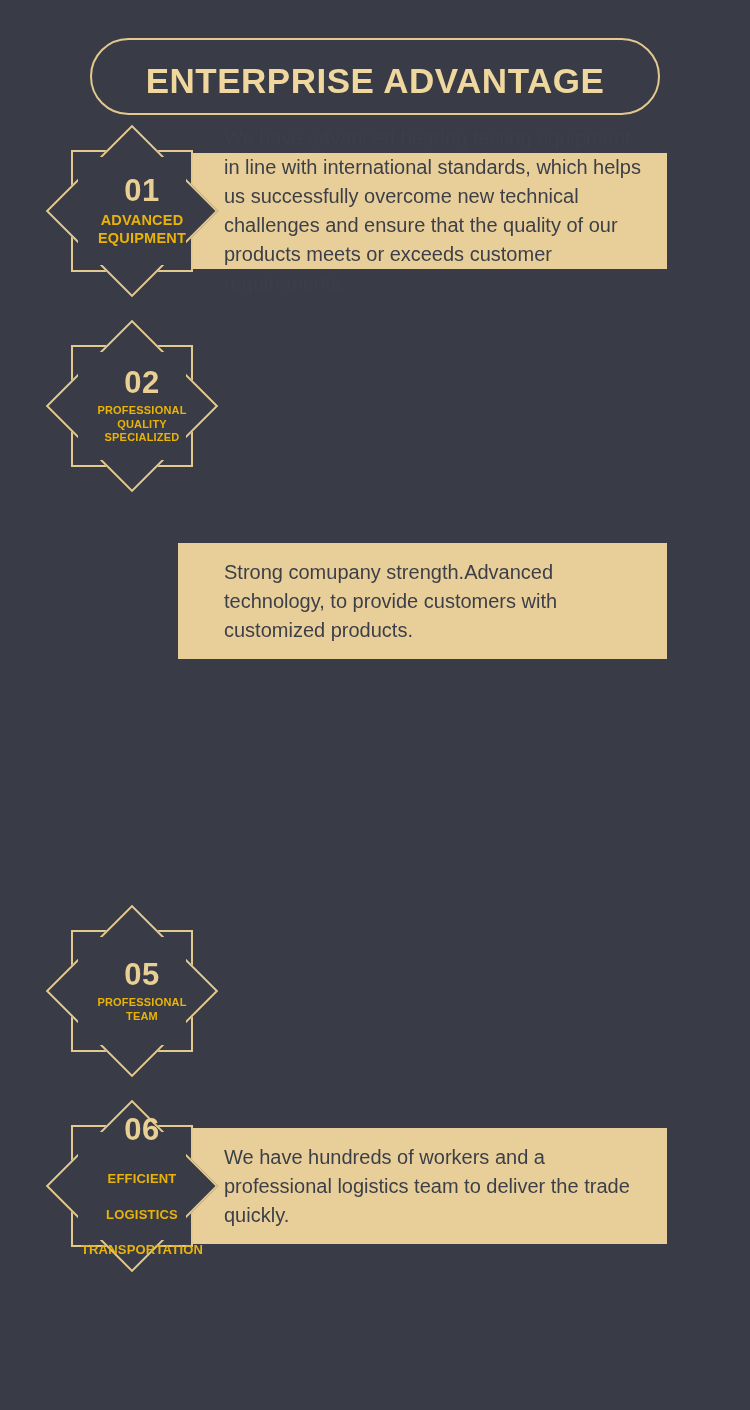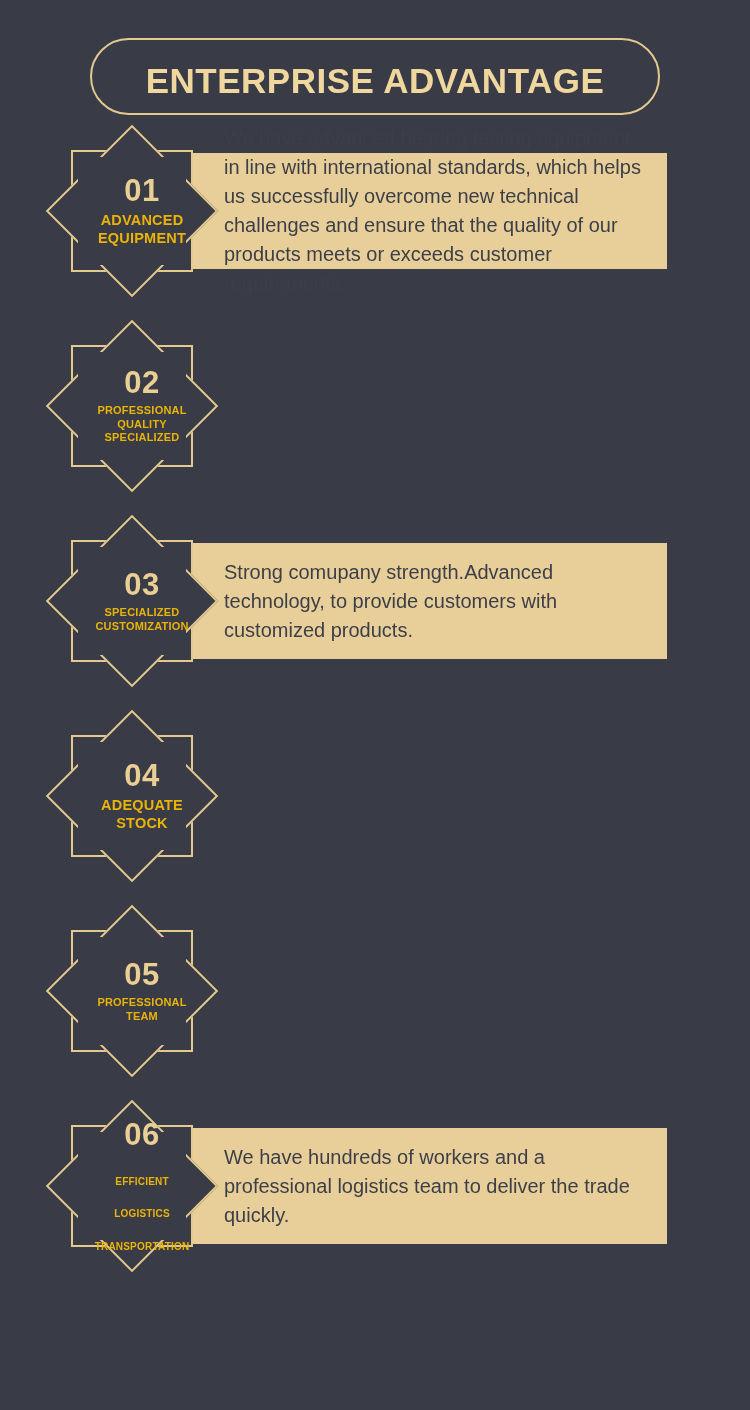--- a/index.html
+++ b/index.html
@@ -122,21 +122,21 @@
   }
   .badge-label {
     color: #eab308;
     font-size: 14.5px;
     font-weight: bold;
     line-height: 1.22;
     letter-spacing: 0.2px;
     white-space: nowrap;
   }
   .badge-label.small { font-size: 11px; }
-  .badge-label.tiny  { font-size: 10px; margin-top: 20px; }
+  .badge-label.tiny  { font-size: 13px; margin-top: 20px; }
 </style>
 </head>
 <body>
 
 <div class="title-wrap">
   <div class="title-pill">
     <div class="title-text">ENTERPRISE ADVANTAGE</div>
   </div>
 </div>
 
@@ -168,44 +168,22 @@
           <div class="badge-label small">PROFESSIONAL</div>
           <div class="badge-label small">QUALITY</div>
           <div class="badge-label small">SPECIALIZED</div>
         </div>
       </div>
     </div>
     <div class="item" style="top: 515px;">
       <div class="panel">
         <div class="panel-text">Strong comupany strength.Advanced technology, to provide customers with customized products.</div>
       </div>
-      <div class="badge">
-        <div class="star-layer"></div>
-        <div class="star-layer rot"></div>
-        <div class="star-mask"></div>
-        <div class="star-mask rot"></div>
-        <div class="badge-content">
-          <div class="badge-num">03</div>
-          <div class="badge-label small">SPECIALIZED</div>
-          <div class="badge-label small">CUSTOMIZATION</div>
-        </div>
-      </div>
     </div>
     <div class="item" style="top: 710px;">
-      <div class="badge">
-        <div class="star-layer"></div>
-        <div class="star-layer rot"></div>
-        <div class="star-mask"></div>
-        <div class="star-mask rot"></div>
-        <div class="badge-content">
-          <div class="badge-num">04</div>
-          <div class="badge-label">ADEQUATE</div>
-          <div class="badge-label">STOCK</div>
-        </div>
-      </div>
     </div>
     <div class="item" style="top: 905px;">
       <div class="badge">
         <div class="star-layer"></div>
         <div class="star-layer rot"></div>
         <div class="star-mask"></div>
         <div class="star-mask rot"></div>
         <div class="badge-content">
           <div class="badge-num">05</div>
           <div class="badge-label small">PROFESSIONAL</div>

